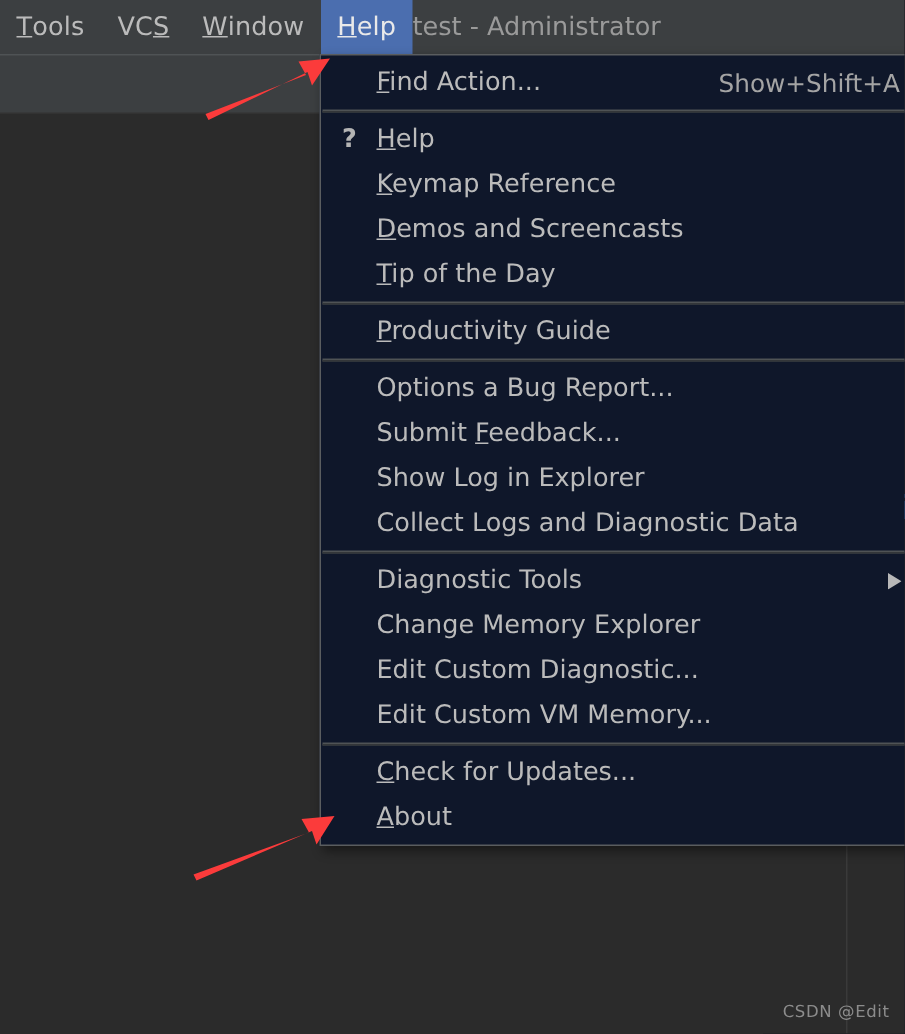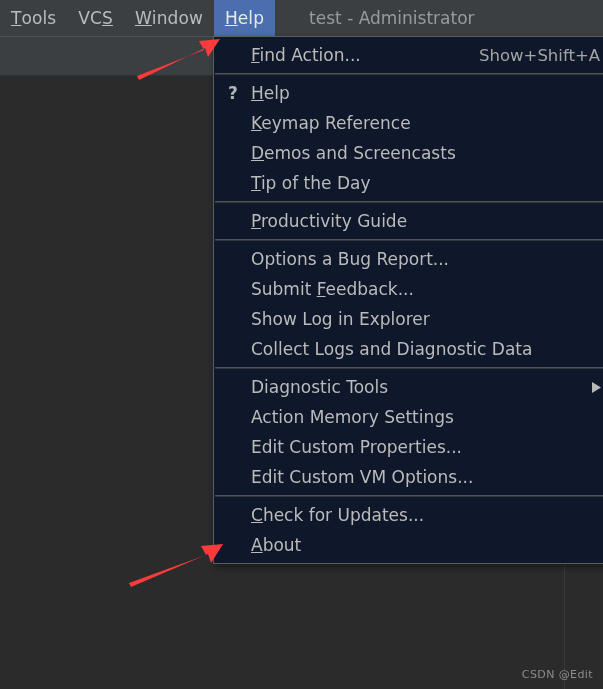--- a/index.html
+++ b/index.html
@@ -45,21 +45,20 @@
     white-space: nowrap;
   }
   .menubar-item .mn { text-decoration: underline; }
   .menubar-item.active {
     background: #4b6eaf;
     color: #e9e9e9;
   }
   #window-title {
     display: flex;
     align-items: center;
-    padding-left: 34px;
     color: #9a9a9a;
     font-size: 17px;
     white-space: nowrap;
   }
 
   
   #toolbar-strip {
     position: absolute;
     left: 0; top: 36px;
     width: 603px;
@@ -260,27 +259,27 @@
 
     <div class="menu-row">
       <span class="label">Diagnostic Tools</span>
       <span class="submenu-arrow">
         <svg width="9" height="11" viewBox="0 0 9 11">
             <polygon points="0,0 9,5.5 0,11" fill="#b8b8b8"></polygon>
           </svg>
       </span>
     </div>
     <div class="menu-row">
-      <span class="label">Action Memory Settings</span>
-    </div>
-    <div class="menu-row">
-      <span class="label">Edit Custom Properties...</span>
-    </div>
-    <div class="menu-row">
-      <span class="label">Edit Custom VM Options...</span>
+      <span class="label">Change Memory Explorer</span>
+    </div>
+    <div class="menu-row">
+      <span class="label">Edit Custom Diagnostic...</span>
+    </div>
+    <div class="menu-row">
+      <span class="label">Edit Custom VM Memory...</span>
     </div>
 
     <div class="menu-sep"></div>
 
     <div class="menu-row">
       <span class="label"><span class="mn">C</span>heck for Updates...</span>
     </div>
     <div class="menu-row">
       <span class="label"><span class="mn">A</span>bout</span>
     </div>

